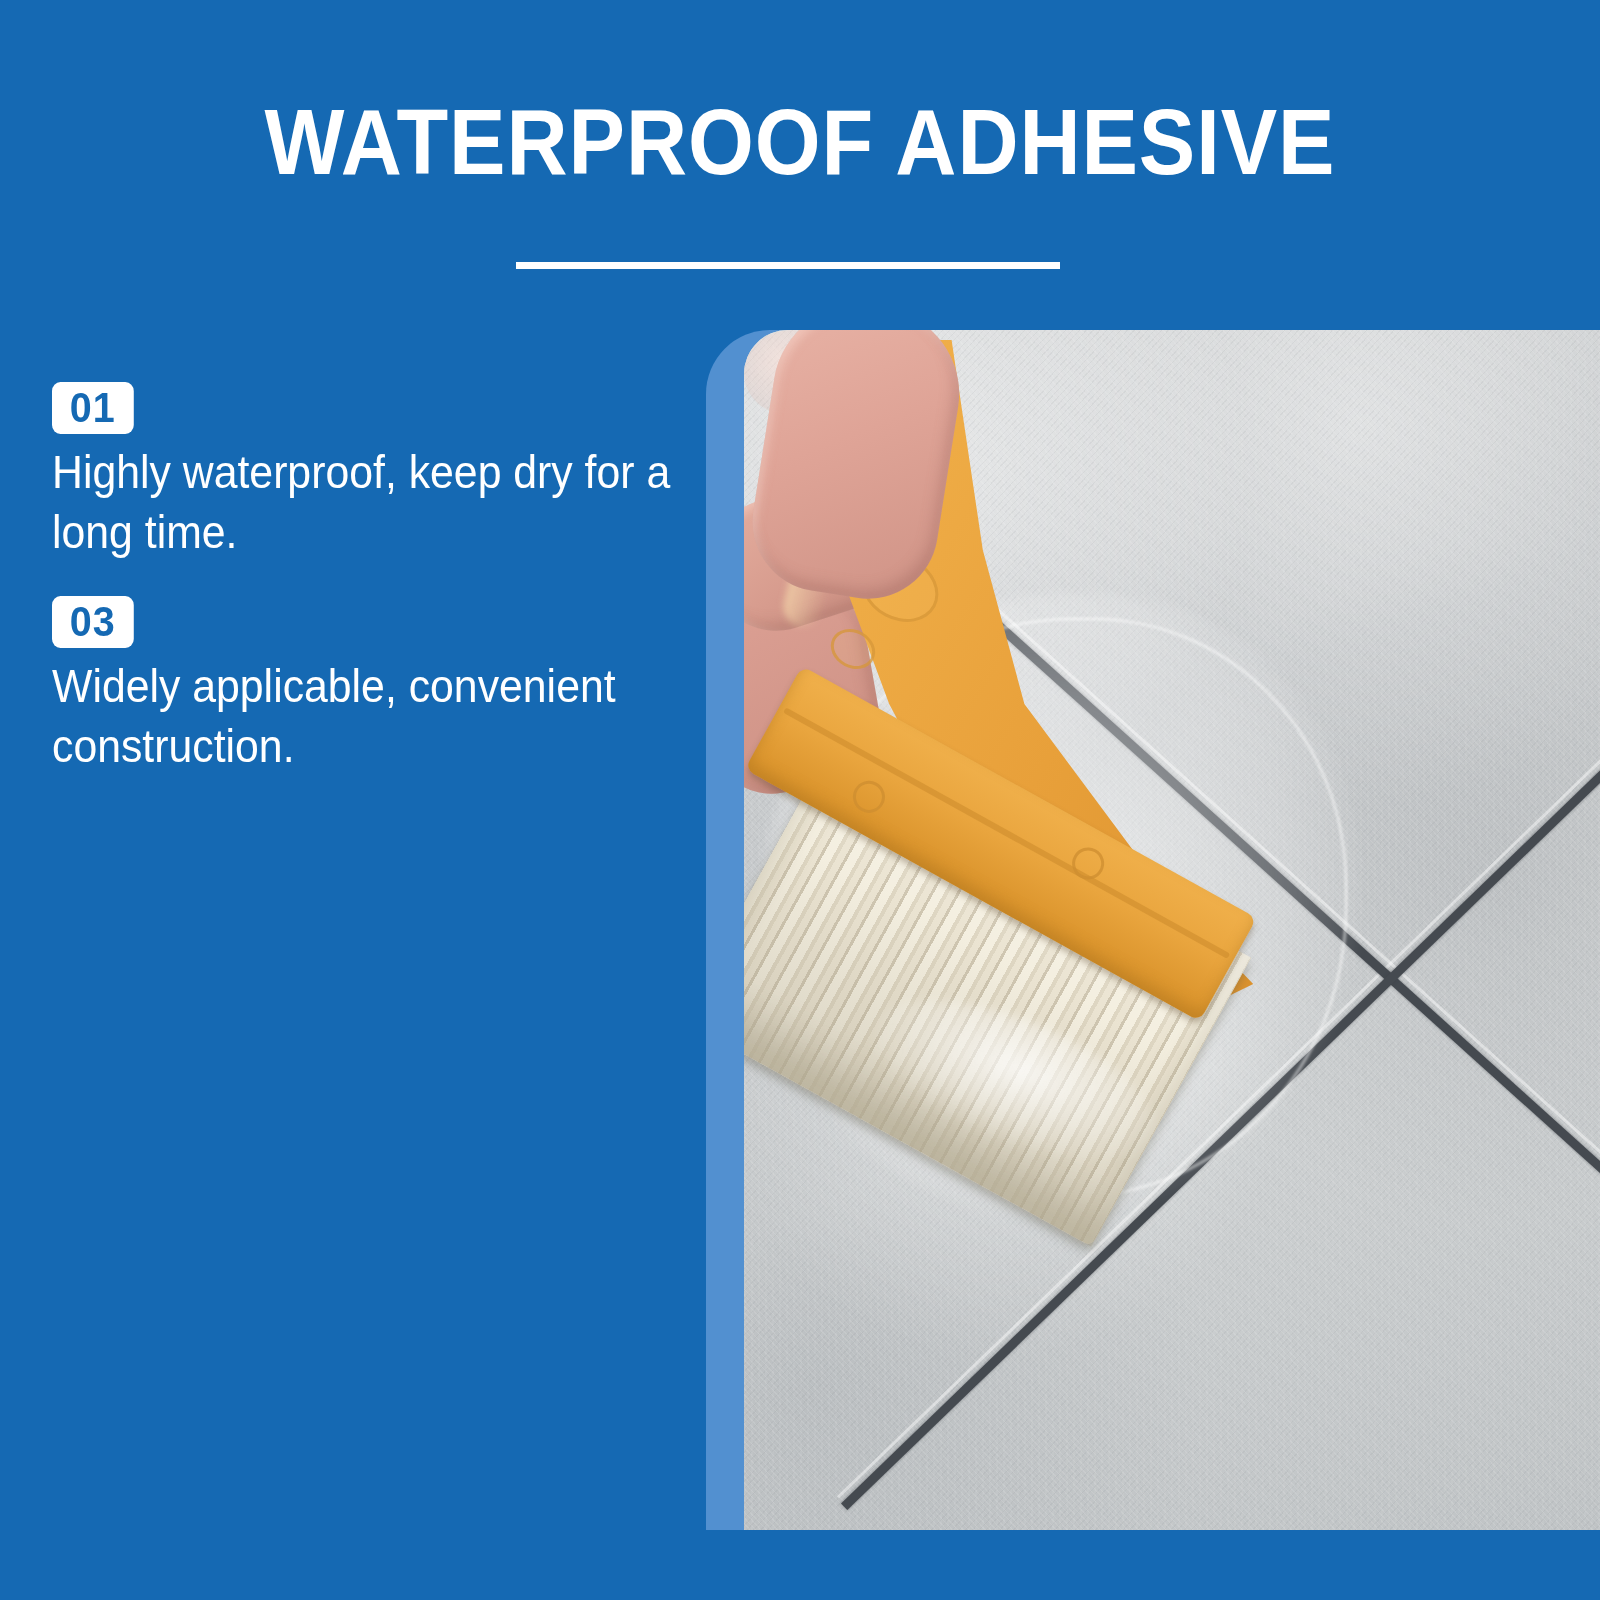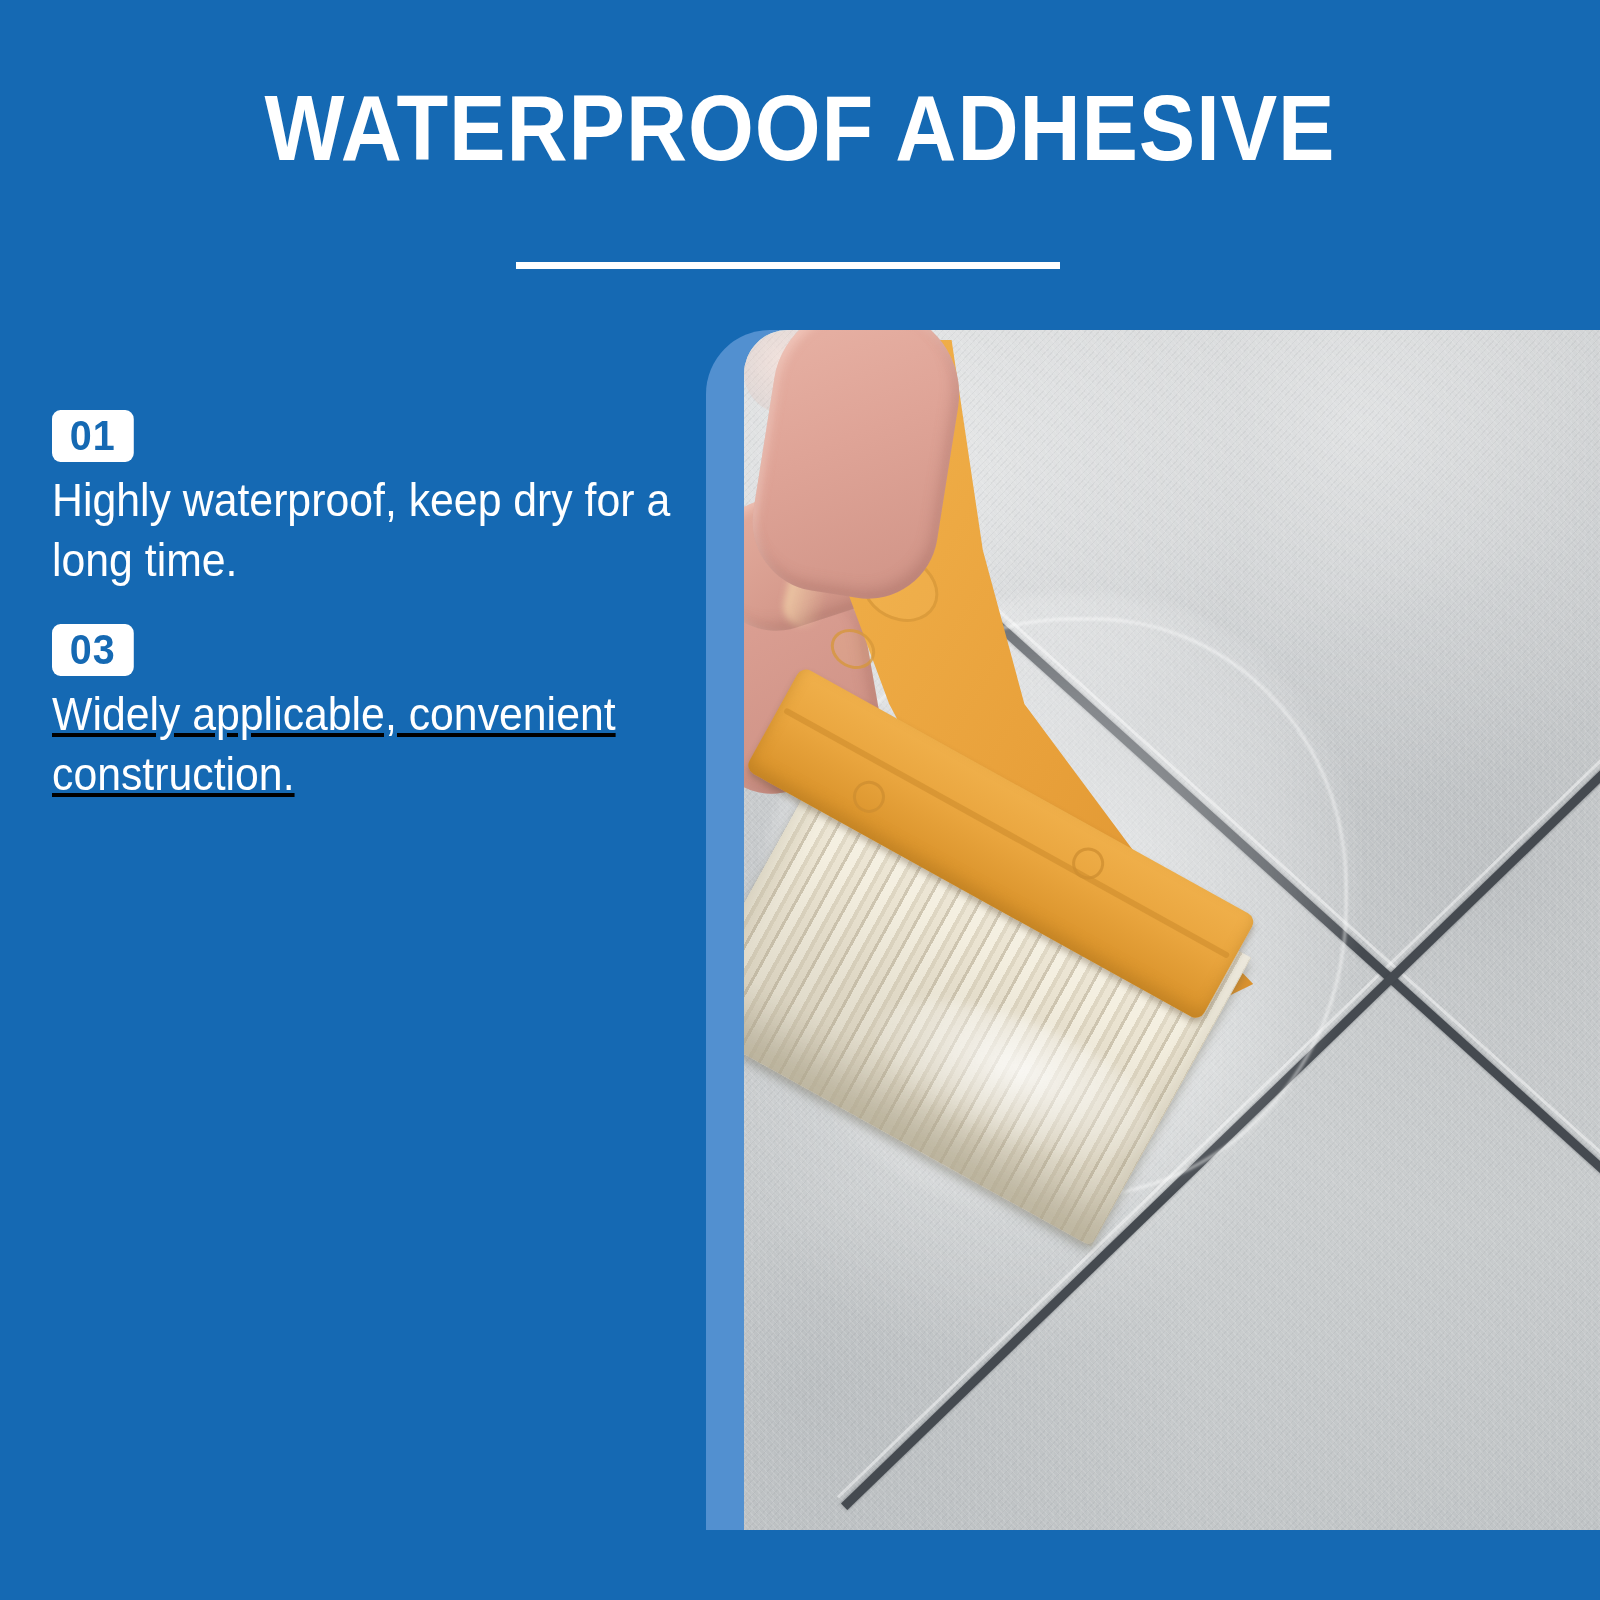--- a/index.html
+++ b/index.html
@@ -13,21 +13,21 @@
     height: 1600px;
     background: #1569b3;
     overflow: hidden;
     font-family: "Liberation Sans", sans-serif;
   }
 
   
   #title-block {
     position: absolute;
     left: 0;
-    top: 82px;
+    top: 96px;
     width: 1600px;
     text-align: center;
   }
   #page-title {
     display: block;
     color: #ffffff;
     font-family: "Liberation Sans", sans-serif;
     font-weight: bold;
     font-size: 92px;
     line-height: 1.0;
@@ -45,21 +45,21 @@
     background: #ffffff;
   }
 
   
   #feature-list {
     position: absolute;
     left: 52px;
     top: 382px;
     width: 640px;
   }
-  .feature-item { margin-bottom: 34px; margin-top: 28px; }
+  .feature-item { margin-bottom: 34px; }
   .feature-badge {
     display: inline-block;
     background: #ffffff;
     color: #1569b3;
     border-radius: 9px;
     font-family: "Liberation Sans", sans-serif;
     font-weight: bold;
     font-size: 42px;
     line-height: 52px;
     height: 52px;
@@ -75,21 +75,21 @@
     font-weight: normal;
     font-size: 46px;
     line-height: 60px;
     margin-top: 8px;
     transform: scaleX(0.93);
     transform-origin: left top;
     width: 700px;
   }
   #item-1 .feature-text { width: 700px; }
   #item-2 { margin-bottom: 30px; }
-  #item-3 { margin-bottom: 30px; text-decoration: underline; }
+  #item-3 { margin-bottom: 30px; }
 
   
   #photo-frame {
     position: absolute;
     left: 706px;
     top: 330px;
     width: 894px;
     height: 1200px;
     background: #5290d0;
     border-top-left-radius: 64px;

